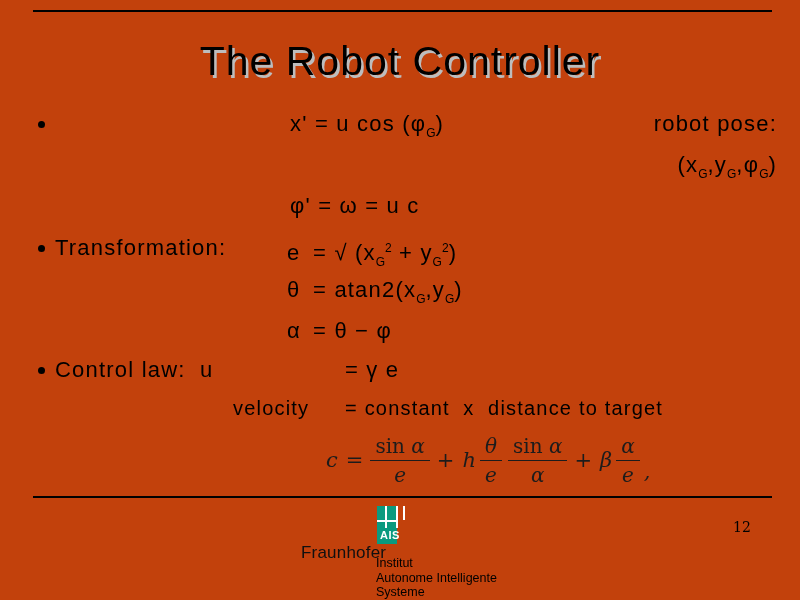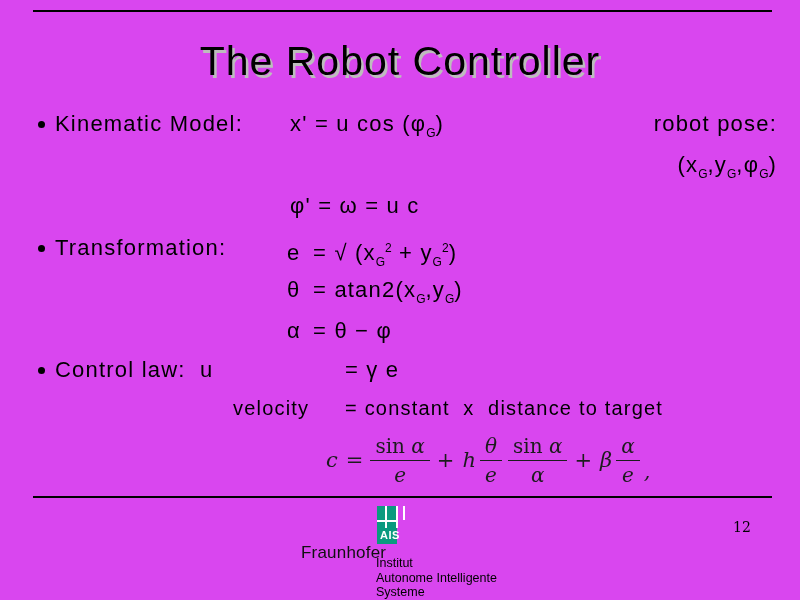--- a/index.html
+++ b/index.html
@@ -1,17 +1,17 @@
 <!DOCTYPE html>
 <html><head>
 <meta charset="utf-8">
 <style>
   html,body { margin:0; padding:0; background:#ffffff; }
   #slide {
-    position:relative; width:800px; height:600px; background:#d946ef;
+    position:relative; width:800px; height:600px; background:#c2410c;
     font-family:"Liberation Sans", sans-serif; color:#000; overflow:hidden;
   }
   .rule { position:absolute; left:33px; width:739px; height:2px; background:#000; }
   #top-rule { top:10px; }
   #bottom-rule { top:496px; }
 
   .title {
     position:absolute; top:38px; left:0; width:100%; text-align:center;
     font-size:41px; letter-spacing:1px; color:#000;
     text-shadow:2.5px 2.5px 0 #bdbdbd; white-space:pre;
@@ -57,21 +57,20 @@
 </head>
 <body>
 
 <div id="slide">
 
   <div id="top-rule" class="rule"></div>
 
   <div class="title">The Robot Controller</div>
 
   <span class="bullet" style="left:38px; top:121px;"></span>
-  <div class="t22" style="left:55px; top:110px;">Kinematic Model:</div>
   <div class="t22 right-col" style="top:110px;">robot pose:</div>
   <div class="t22" style="left:290px; top:110px;"><span>x' = u cos (φ</span><sub class="g">G</sub><span>)</span></div>
 
   <div class="t22 right-col" style="top:151px;"><span>(x</span><sub class="g">G</sub><span>,y</span><sub class="g">G</sub><span>,φ</span><sub class="g">G</sub><span>)</span></div>
 
   <div class="t22" style="left:290px; top:192px;">φ' = ω = u c</div>
 
   <span class="bullet" style="left:38px; top:245px;"></span>
   <div class="t22" style="left:55px; top:234px;">Transformation:</div>
   <div class="t22" style="left:287px; top:234px;"><span class="lhs26">e</span><span>= </span><span>√ (x</span><sub class="g">G</sub><sup class="sq">2</sup><span> + y</span><sub class="g">G</sub><sup class="sq">2</sup><span>)</span></div>

